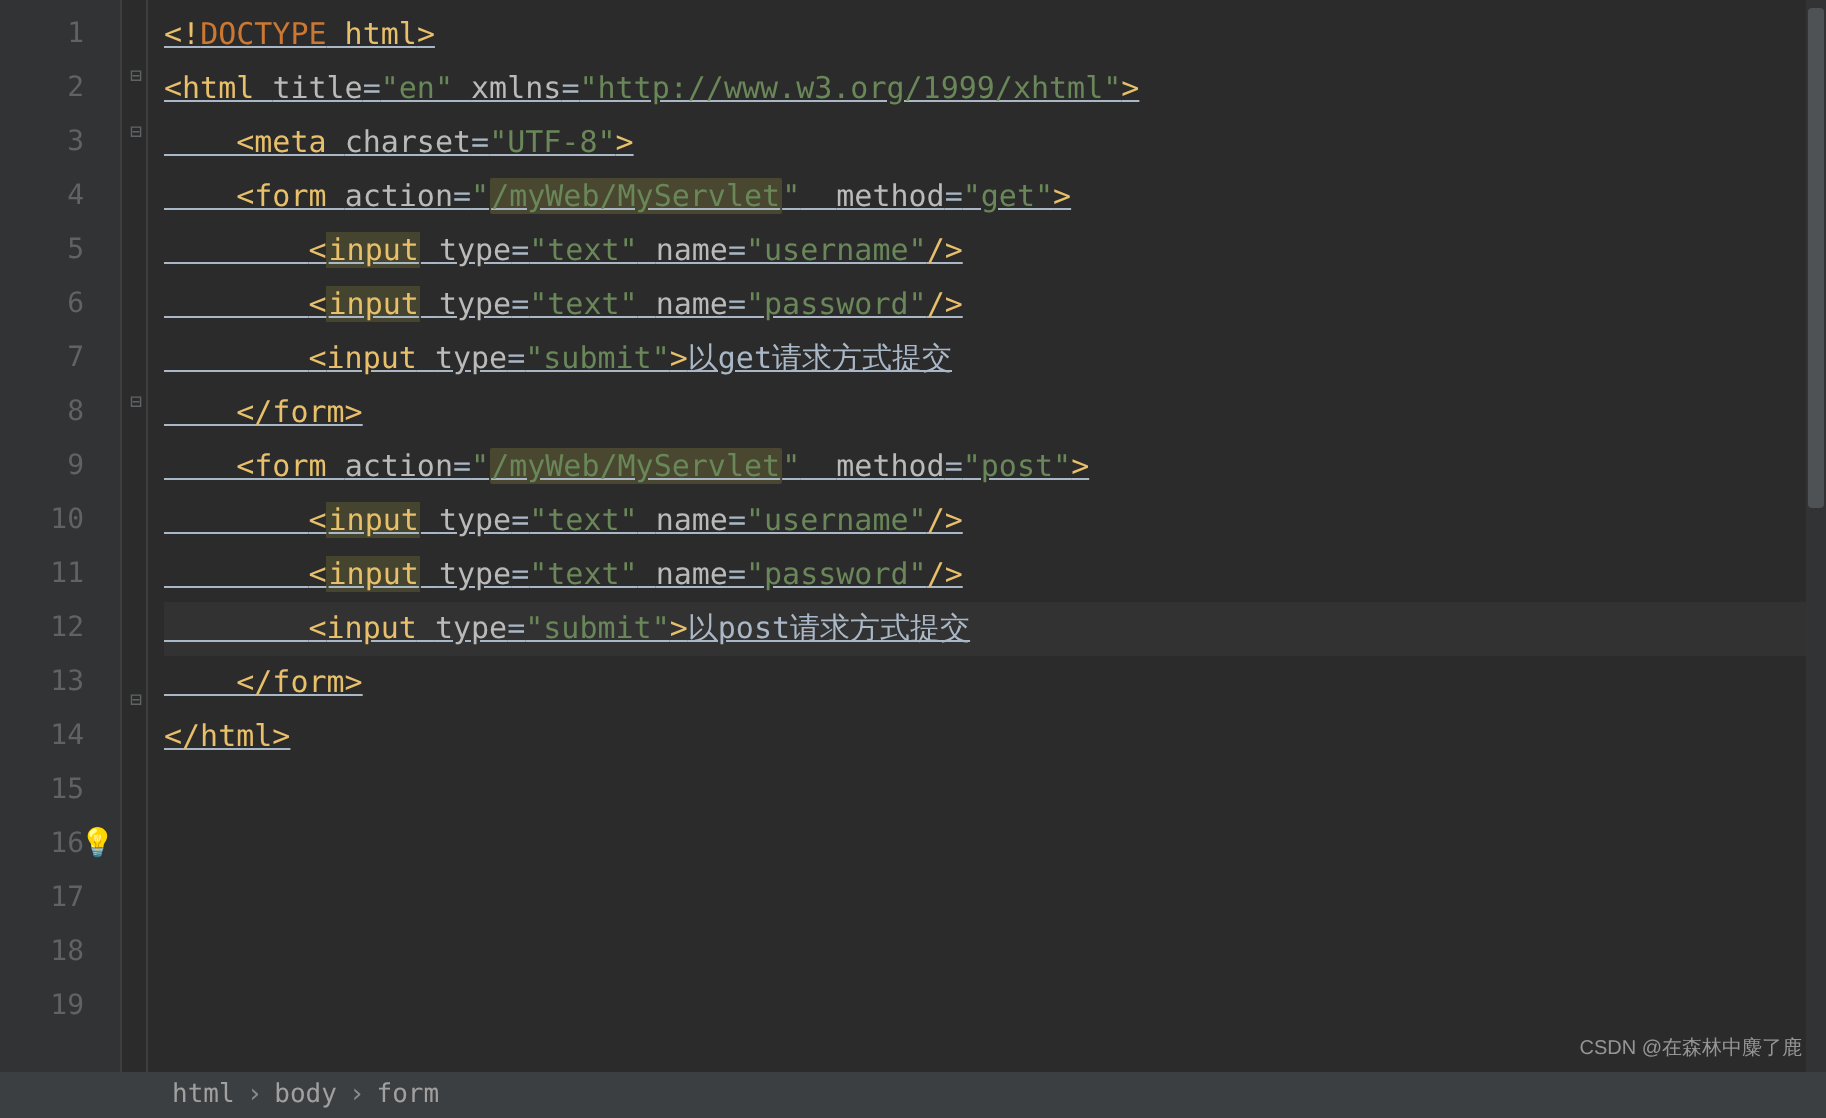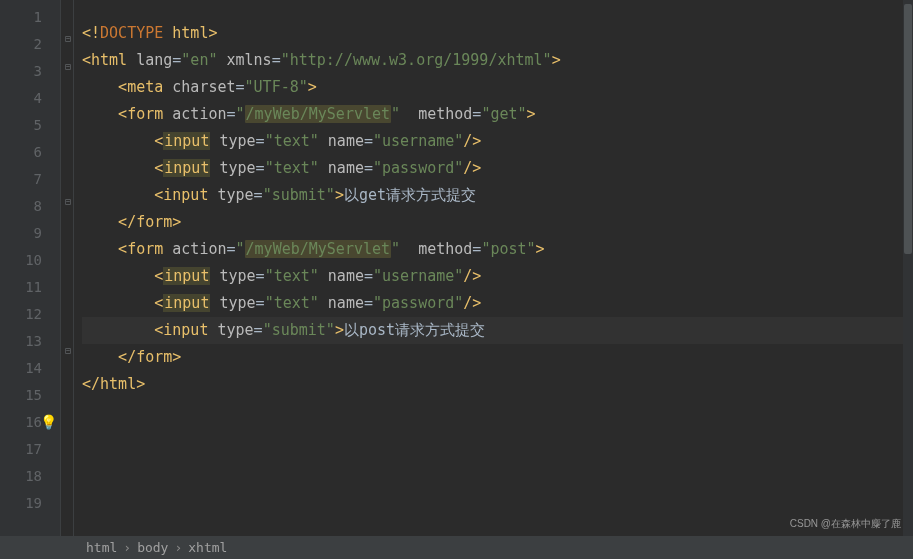--- a/index.html
+++ b/index.html
@@ -43,22 +43,23 @@
     width: 10px;
     height: 10px;
     color: #606366;
     font-size: 10px;
     text-align: center;
     line-height: 10px;
   }
   .code {
     flex: 1;
     padding-left: 8px;
-    padding-top: 20px;
-    position: relative;
+    padding-top: 4px;
+    position: relative;
+    text-decoration: underline;
   }
   .line {
     height: 27px;
     line-height: 27px;
     white-space: pre;
   }
   .line.hl { background: #323232; }
   .c-doctype { color: #cc7832; }
   .c-tag-bracket { color: #e8bf6a; }
   .c-tag { color: #e8bf6a; }
@@ -149,21 +150,21 @@
   <div class="fold-col">
     <div class="fold" style="top:34px;">⊟</div>
     <div class="fold" style="top:62px;">⊟</div>
     <div class="fold" style="top:197px;">⊟</div>
     <div class="fold" style="top:346px;">⊟</div>
   </div>
 
   <div class="code">
     <div class="line"><span class="c-tag-bracket">&lt;!</span><span class="c-doctype">DOCTYPE</span><span class="c-tag"> html</span><span class="c-tag-bracket">&gt;</span></div>
 
-    <div class="line"><span class="c-tag">&lt;html </span><span class="c-attr">lang</span><span class="c-eq">=</span><span class="c-str">"en"</span><span> </span><span class="c-attr">xmlns</span><span class="c-eq">=</span><span class="c-str">"http://www.w3.org/1999/xhtml"</span><span class="c-tag">&gt;</span></div>
+    <div class="line"><span class="c-tag">&lt;html </span><span class="c-attr">title</span><span class="c-eq">=</span><span class="c-str">"en"</span><span> </span><span class="c-attr">xmlns</span><span class="c-eq">=</span><span class="c-str">"http://www.w3.org/1999/xhtml"</span><span class="c-tag">&gt;</span></div>
 
 
     <div class="line"><span class="c-tag">    &lt;meta </span><span class="c-attr">charset</span><span class="c-eq">=</span><span class="c-str">"UTF-8"</span><span class="c-tag">&gt;</span></div>
 
 
 
 
     <div class="line"><span class="c-tag">    &lt;form </span><span class="c-attr">action</span><span class="c-eq">=</span><span class="c-str">"</span><span class="c-str hl-box">/myWeb/MyServlet</span><span class="c-str">"</span><span>  </span><span class="c-attr">method</span><span class="c-eq">=</span><span class="c-str">"get"</span><span class="c-tag">&gt;</span></div>
 
     <div class="line"><span>        </span><span class="c-tag">&lt;</span><span class="c-tag hl-box-attr">input</span><span> </span><span class="c-attr">type</span><span class="c-eq">=</span><span class="c-str">"text"</span><span> </span><span class="c-attr">name</span><span class="c-eq">=</span><span class="c-str">"username"</span><span class="c-tag">/&gt;</span></div>
@@ -191,16 +192,16 @@
   <div class="scrollbar-v">
     <div class="scrollbar-thumb"></div>
   </div>
 </div>
 
 <div class="breadcrumbs">
   <span>html</span>
   <span class="bc-sep">›</span>
   <span>body</span>
   <span class="bc-sep">›</span>
-  <span>xhtml</span>
+  <span>form</span>
 </div>
 
 <div class="watermark">CSDN @在森林中麋了鹿</div>
 
 </body></html>

